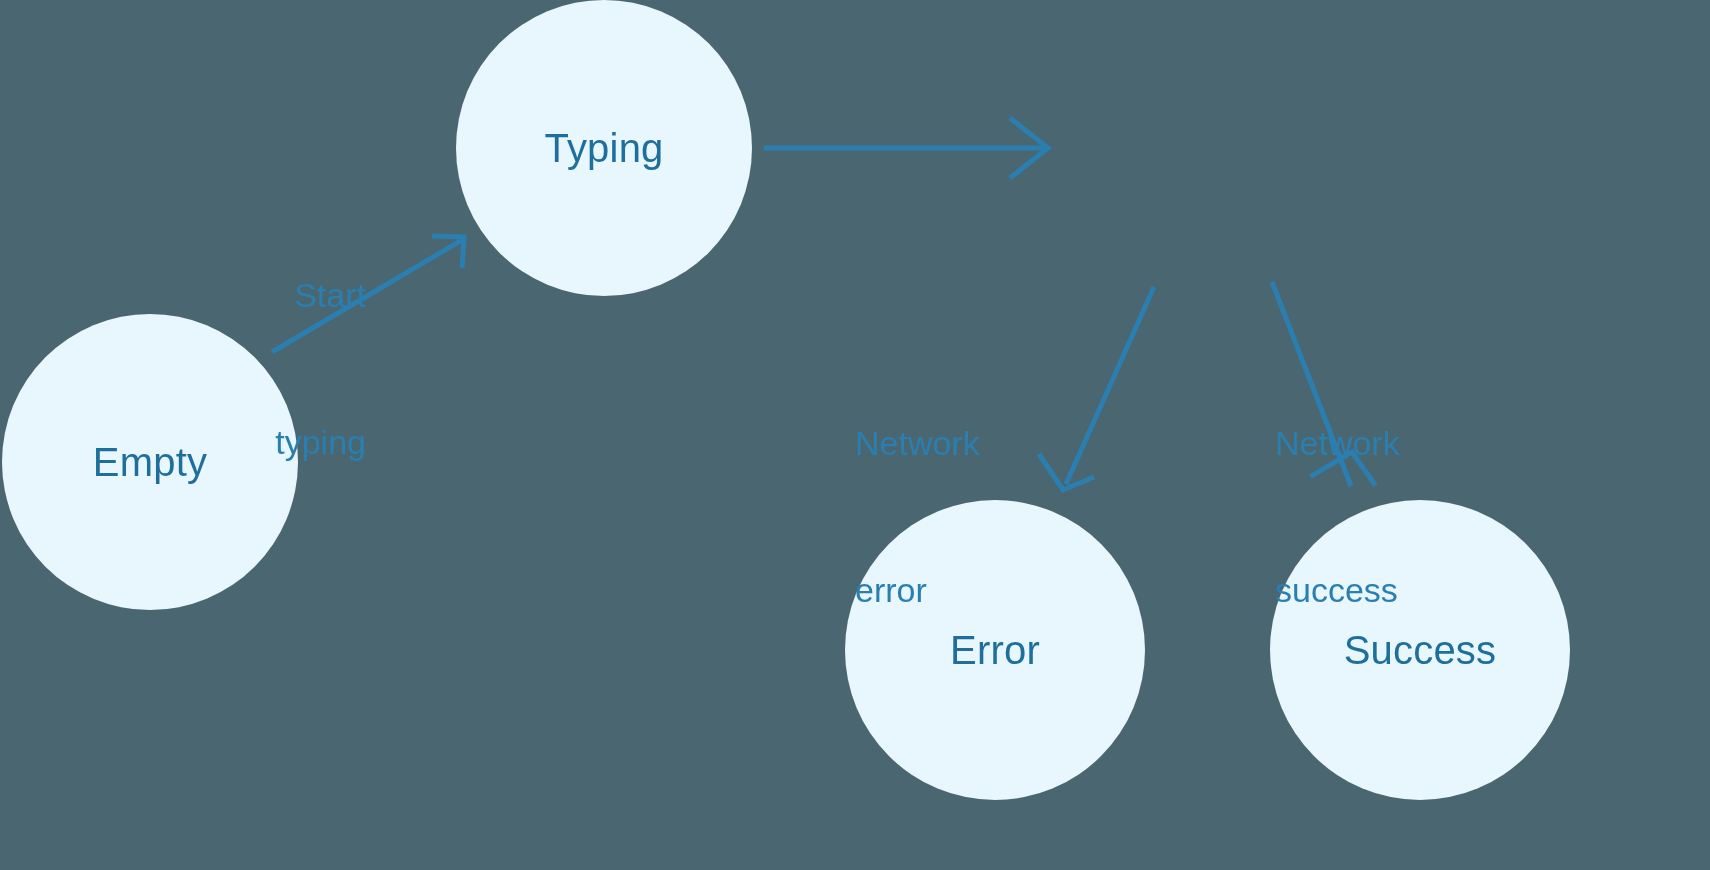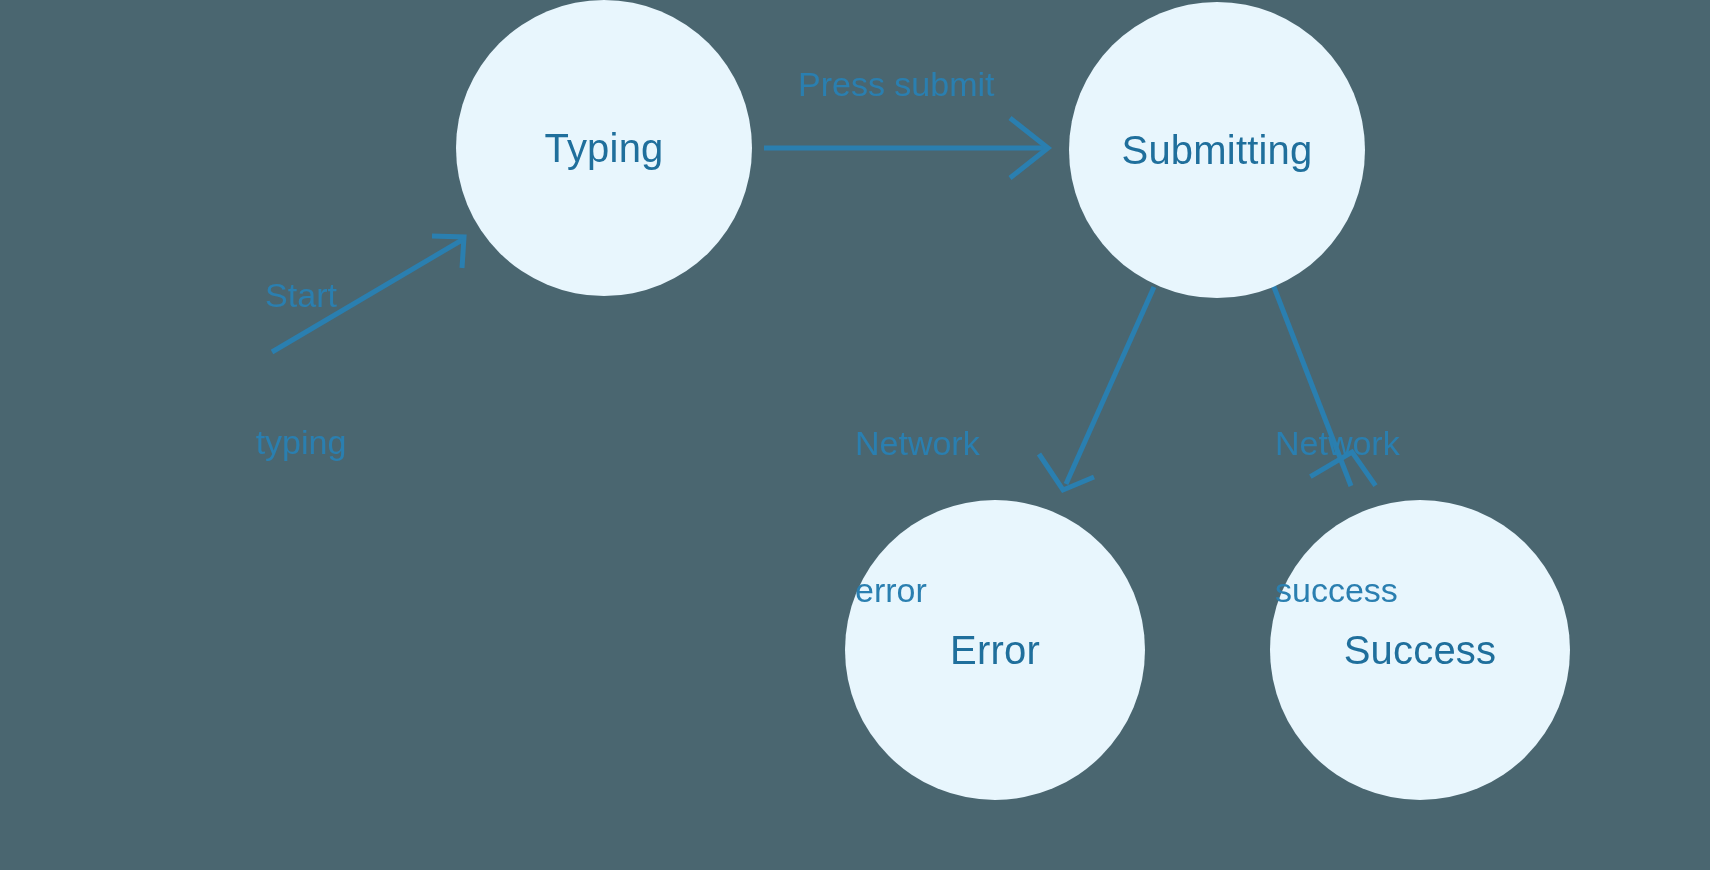--- a/index.html
+++ b/index.html
@@ -48,21 +48,21 @@
     white-space: pre;
     overflow: hidden;
   }
   .edge-label.one-line {
     white-space: nowrap;
   }
   .lbl-right {
     text-align: left;
   }
   .lbl-center {
-    text-align: center;
+    text-align: right;
   }
 </style>
 </head>
 <body>
 
 <div id="stage">
 
   <svg id="edges" viewBox="0 0 1710 870">
 
     <g>
@@ -84,45 +84,42 @@
       <line x1="1272" y1="282" x2="1351" y2="486" stroke="#2a7fb0" stroke-width="5" stroke-linecap="butt"></line>
       <polyline points="1446,690 1450,690 1450,690" fill="none" stroke="none"></polyline>
       <polyline points="1446,690 1446,690 1446,690" fill="none" stroke="none"></polyline>
       <polyline points="1445,690 1445,690 1445,690" fill="none" stroke="none"></polyline>
       <polyline points="1444,690 1444,690 1444,690" fill="none" stroke="none"></polyline>
       <polyline points="1443,690 1443,690 1443,690" fill="none" stroke="none"></polyline>
       <polyline points="1322,528 1352,490 1386,513" fill="none" stroke="#2a7fb0" stroke-width="5" stroke-linecap="butt" stroke-linejoin="miter" transform="translate(0,-38) rotate(21 1352 490)"></polyline>
     </g>
   </svg>
 
+  <div class="node" style="left:2px; top:314px; width:296px; height:296px;">
+    <span class="node-label">Empty</span>
+  </div>
 
   <div class="node" style="left:456px; top:0px; width:296px; height:296px;">
     <span class="node-label">Typing</span>
   </div>
 
-  <div class="node" style="left:1069px; top:2px; width:296px; height:296px;">
-    <span class="node-label">Submitting</span>
-  </div>
 
   <div class="node" style="left:845px; top:500px; width:300px; height:300px;">
     <span class="node-label">Error</span>
   </div>
 
   <div class="node" style="left:1270px; top:500px; width:300px; height:300px;">
     <span class="node-label">Success</span>
   </div>
 
   <div class="edge-label lbl-center" style="left:236px; top:172px; width:130px;">
     <div>Start</div>
     <div>typing</div>
   </div>
 
-  <div class="edge-label one-line" style="left:798px; top:60px;">
-    <div>Press submit</div>
-  </div>
 
   <div class="edge-label lbl-right" style="left:855px; top:320px; width:220px;">
     <div>Network</div>
     <div>error</div>
   </div>
 
   <div class="edge-label lbl-right" style="left:1275px; top:320px; width:220px;">
     <div>Network</div>
     <div>success</div>
   </div>

